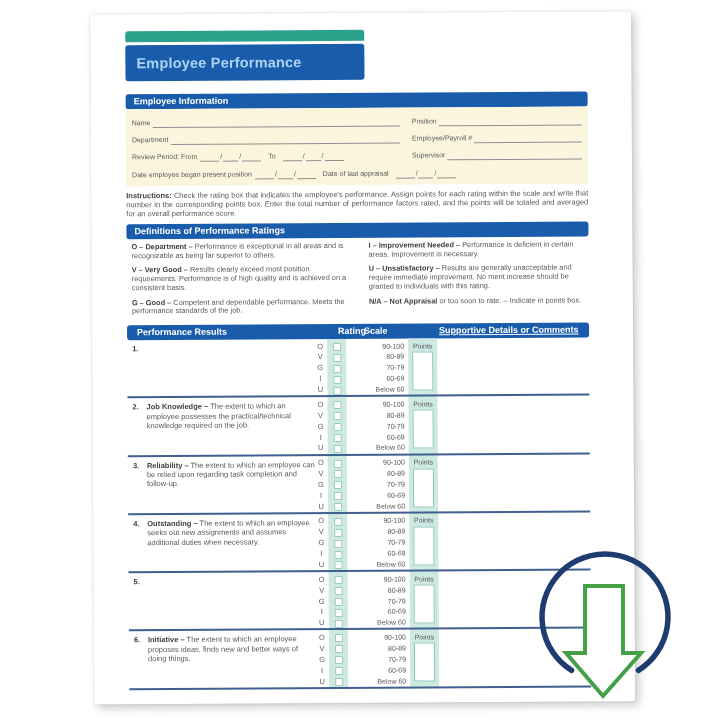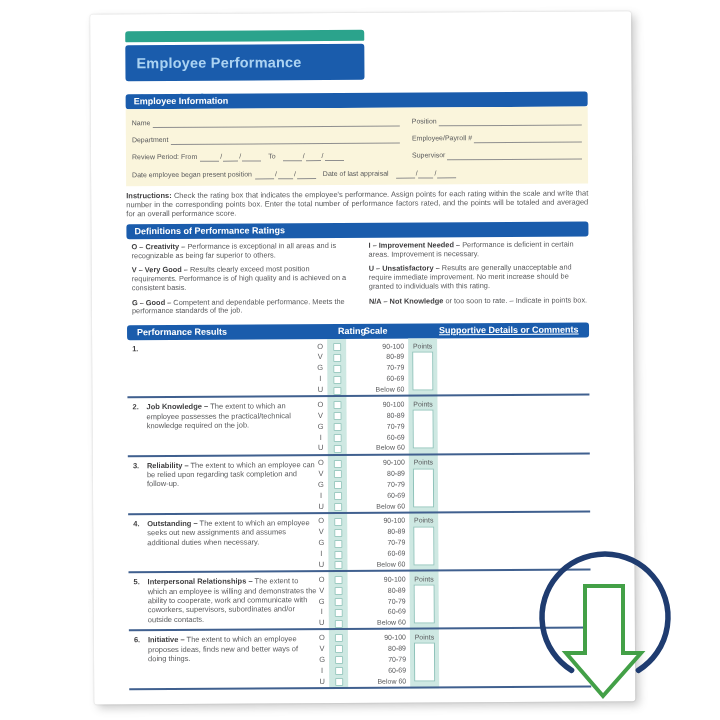--- a/index.html
+++ b/index.html
@@ -190,21 +190,21 @@
     <div class="instructions">
       <span class="b">Instructions:</span>
       <span>Check the rating box that indicates the employee's performance. Assign points for each rating within the scale and write that number in the corresponding points box. Enter the total number of performance factors rated, and the points will be totaled and averaged for an overall performance score.</span>
     </div>
 
     <div class="section-bar" id="defs-bar">Definitions of Performance Ratings</div>
 
     <div class="defs-body">
       <div class="defs-col-l">
         <div class="def-item">
-          <span class="b">O – Creativity –</span>
+          <span class="b">O – Department –</span>
           <span>Performance is exceptional in all areas and is recognizable as being far superior to others.</span>
         </div>
         <div class="def-item">
           <span class="b">V – Very Good –</span>
           <span>Results clearly exceed most position requirements. Performance is of high quality and is achieved on a consistent basis.</span>
         </div>
         <div class="def-item">
           <span class="b">G – Good –</span>
           <span>Competent and dependable performance. Meets the performance standards of the job.</span>
         </div>
@@ -212,21 +212,21 @@
       <div class="defs-col-r">
         <div class="def-item">
           <span class="b">I – Improvement Needed –</span>
           <span>Performance is deficient in certain areas. Improvement is necessary.</span>
         </div>
         <div class="def-item">
           <span class="b">U – Unsatisfactory –</span>
           <span>Results are generally unacceptable and require immediate improvement. No merit increase should be granted to individuals with this rating.</span>
         </div>
         <div class="def-item">
-          <span class="b">N/A – Not Knowledge</span>
+          <span class="b">N/A – Not Appraisal</span>
           <span>or too soon to rate. – Indicate in points box.</span>
         </div>
       </div>
     </div>
 
     <div class="section-bar" id="table-bar">
       <span>Performance Results</span>
       <span class="th-abs th-rating">Rating</span>
       <span class="th-abs th-scale">Scale</span>
       <span class="th-abs th-comments">Supportive Details or Comments</span>
@@ -351,24 +351,20 @@
       <div>70-79</div>
       <div>60-69</div>
       <div>Below 60</div>
     </div>
     <div class="pt-label">Points</div>
     <div class="pt-box"></div>
   </div>
 
   <div class="factor-row">
     <span class="factor-num">5.</span>
-    <div class="factor-text">
-      <span class="b">Interpersonal Relationships –</span>
-      <span>The extent to which an employee is willing and demonstrates the ability to cooperate, work and communicate with coworkers, supervisors, subordinates and/or outside contacts.</span>
-    </div>
     <div class="letters">
       <div>O</div>
       <div>V</div>
       <div>G</div>
       <div>I</div>
       <div>U</div>
     </div>
     <div class="checks">
       <div class="cb"></div>
       <div class="cb"></div>

